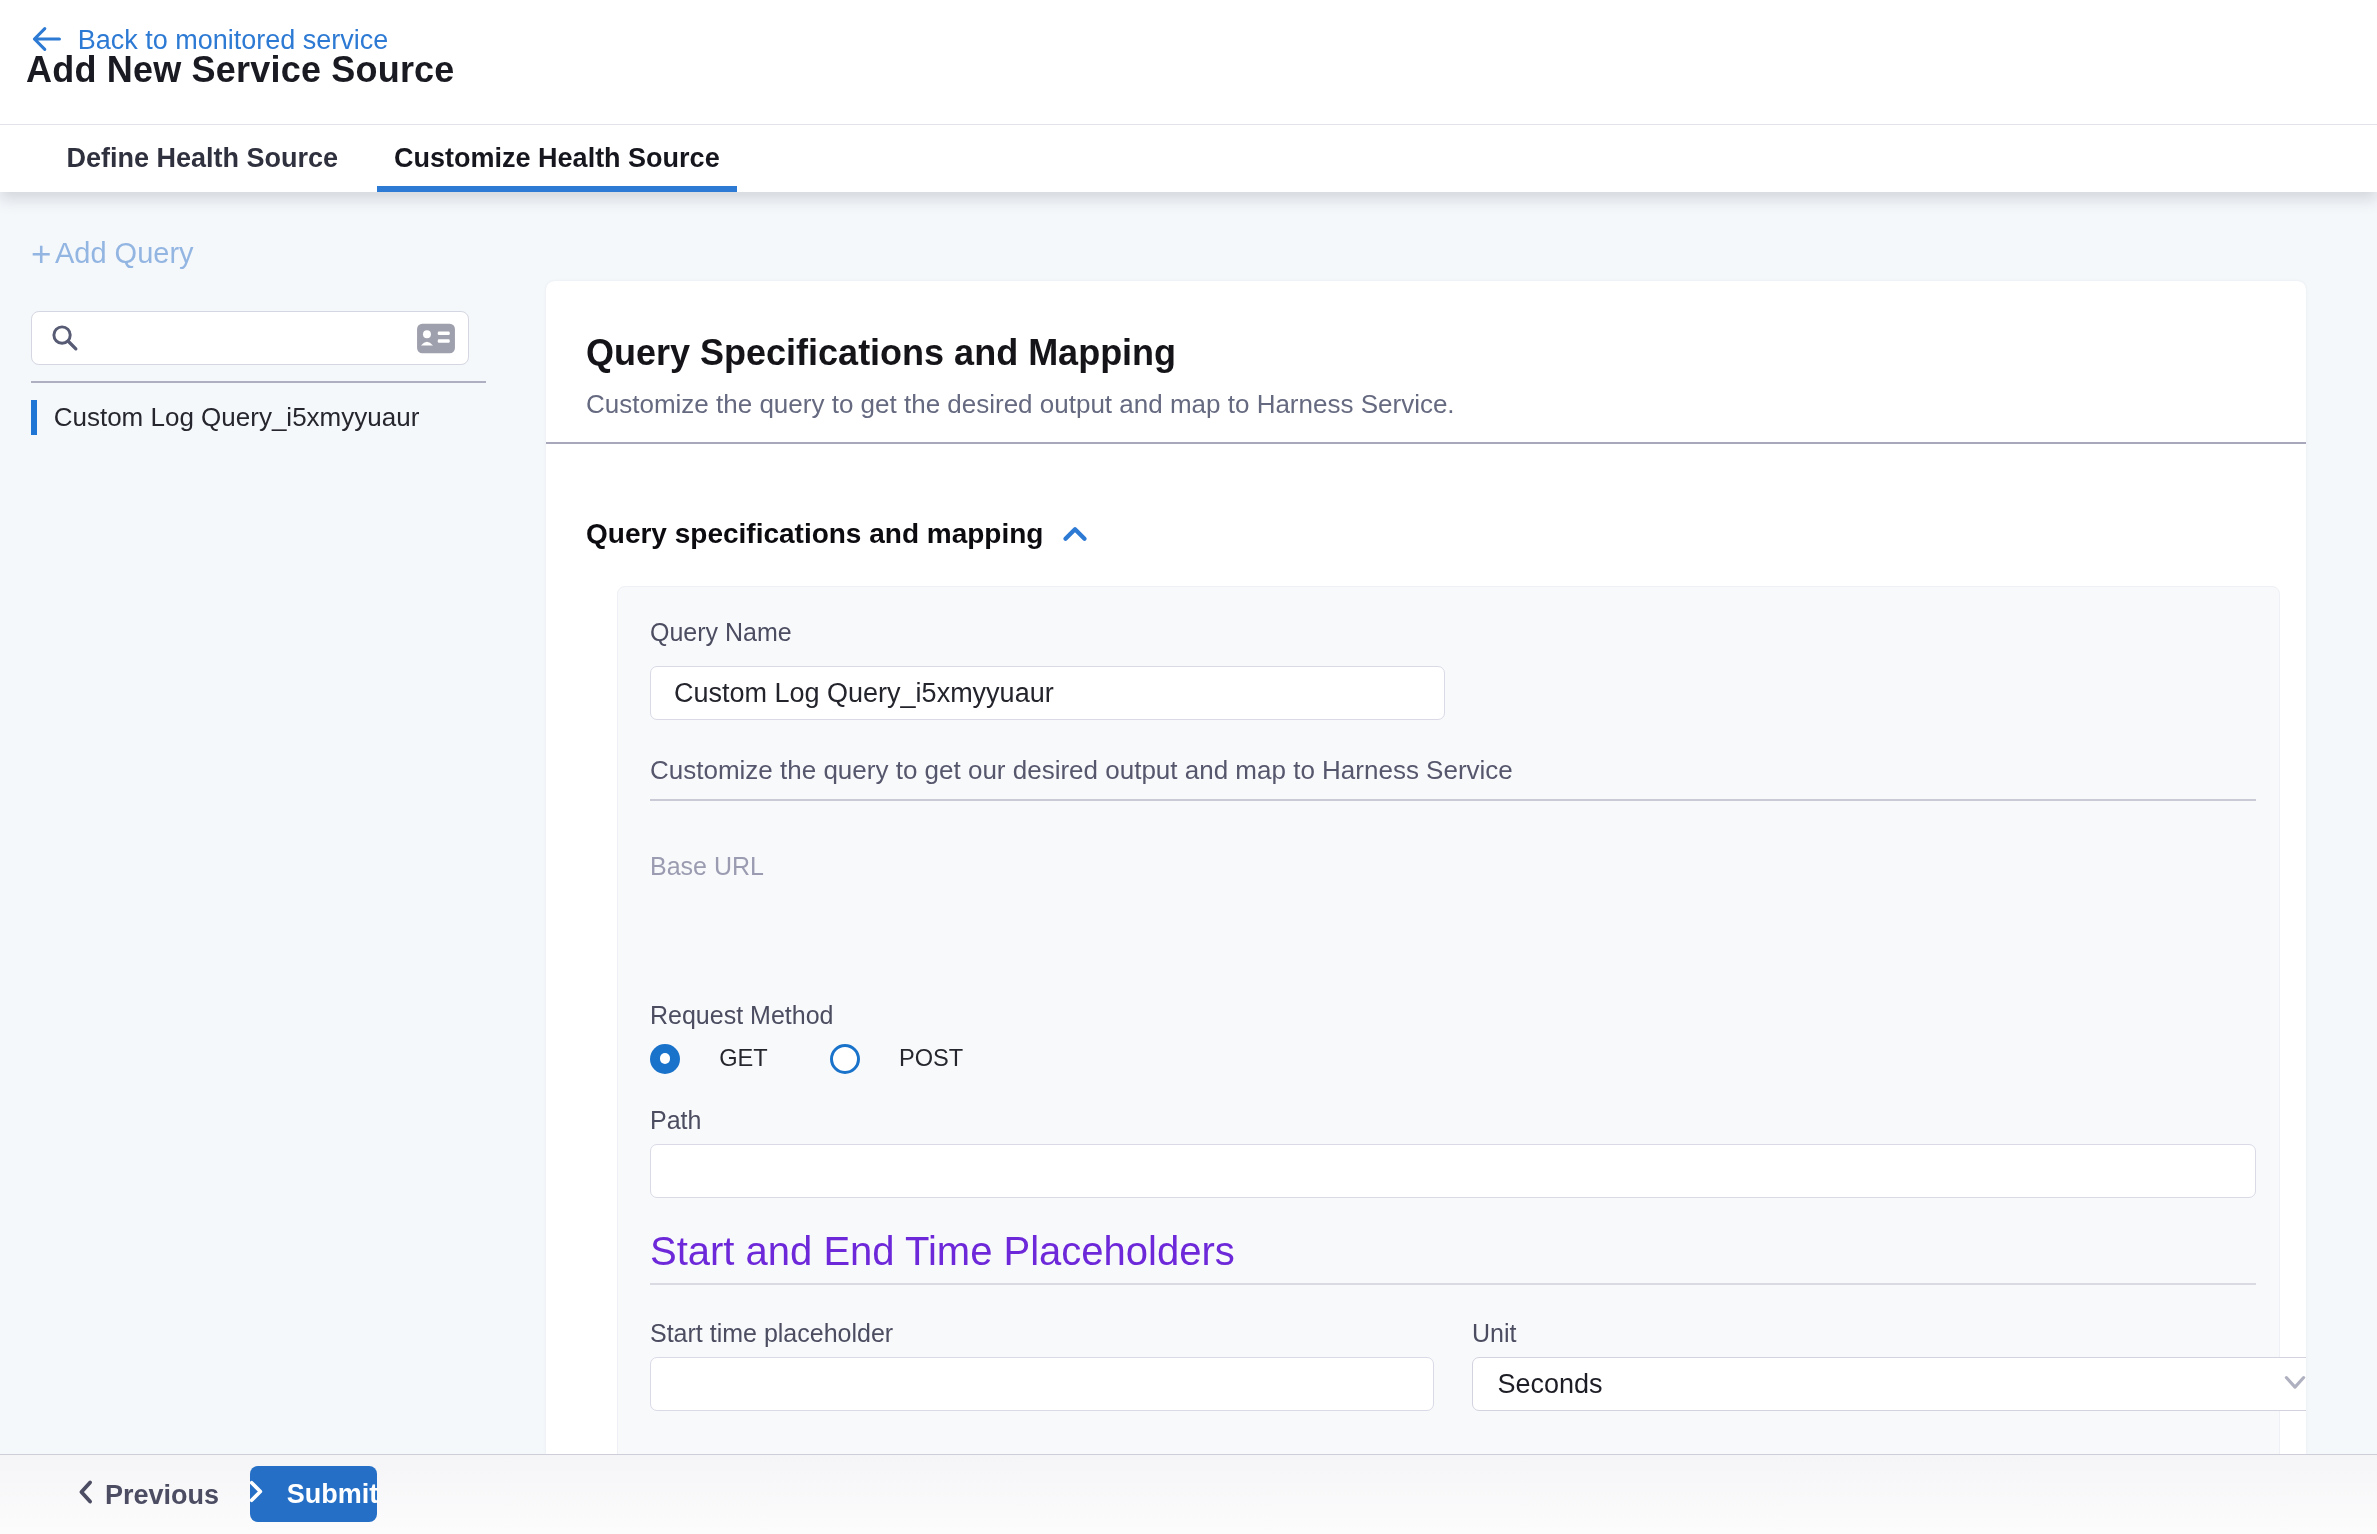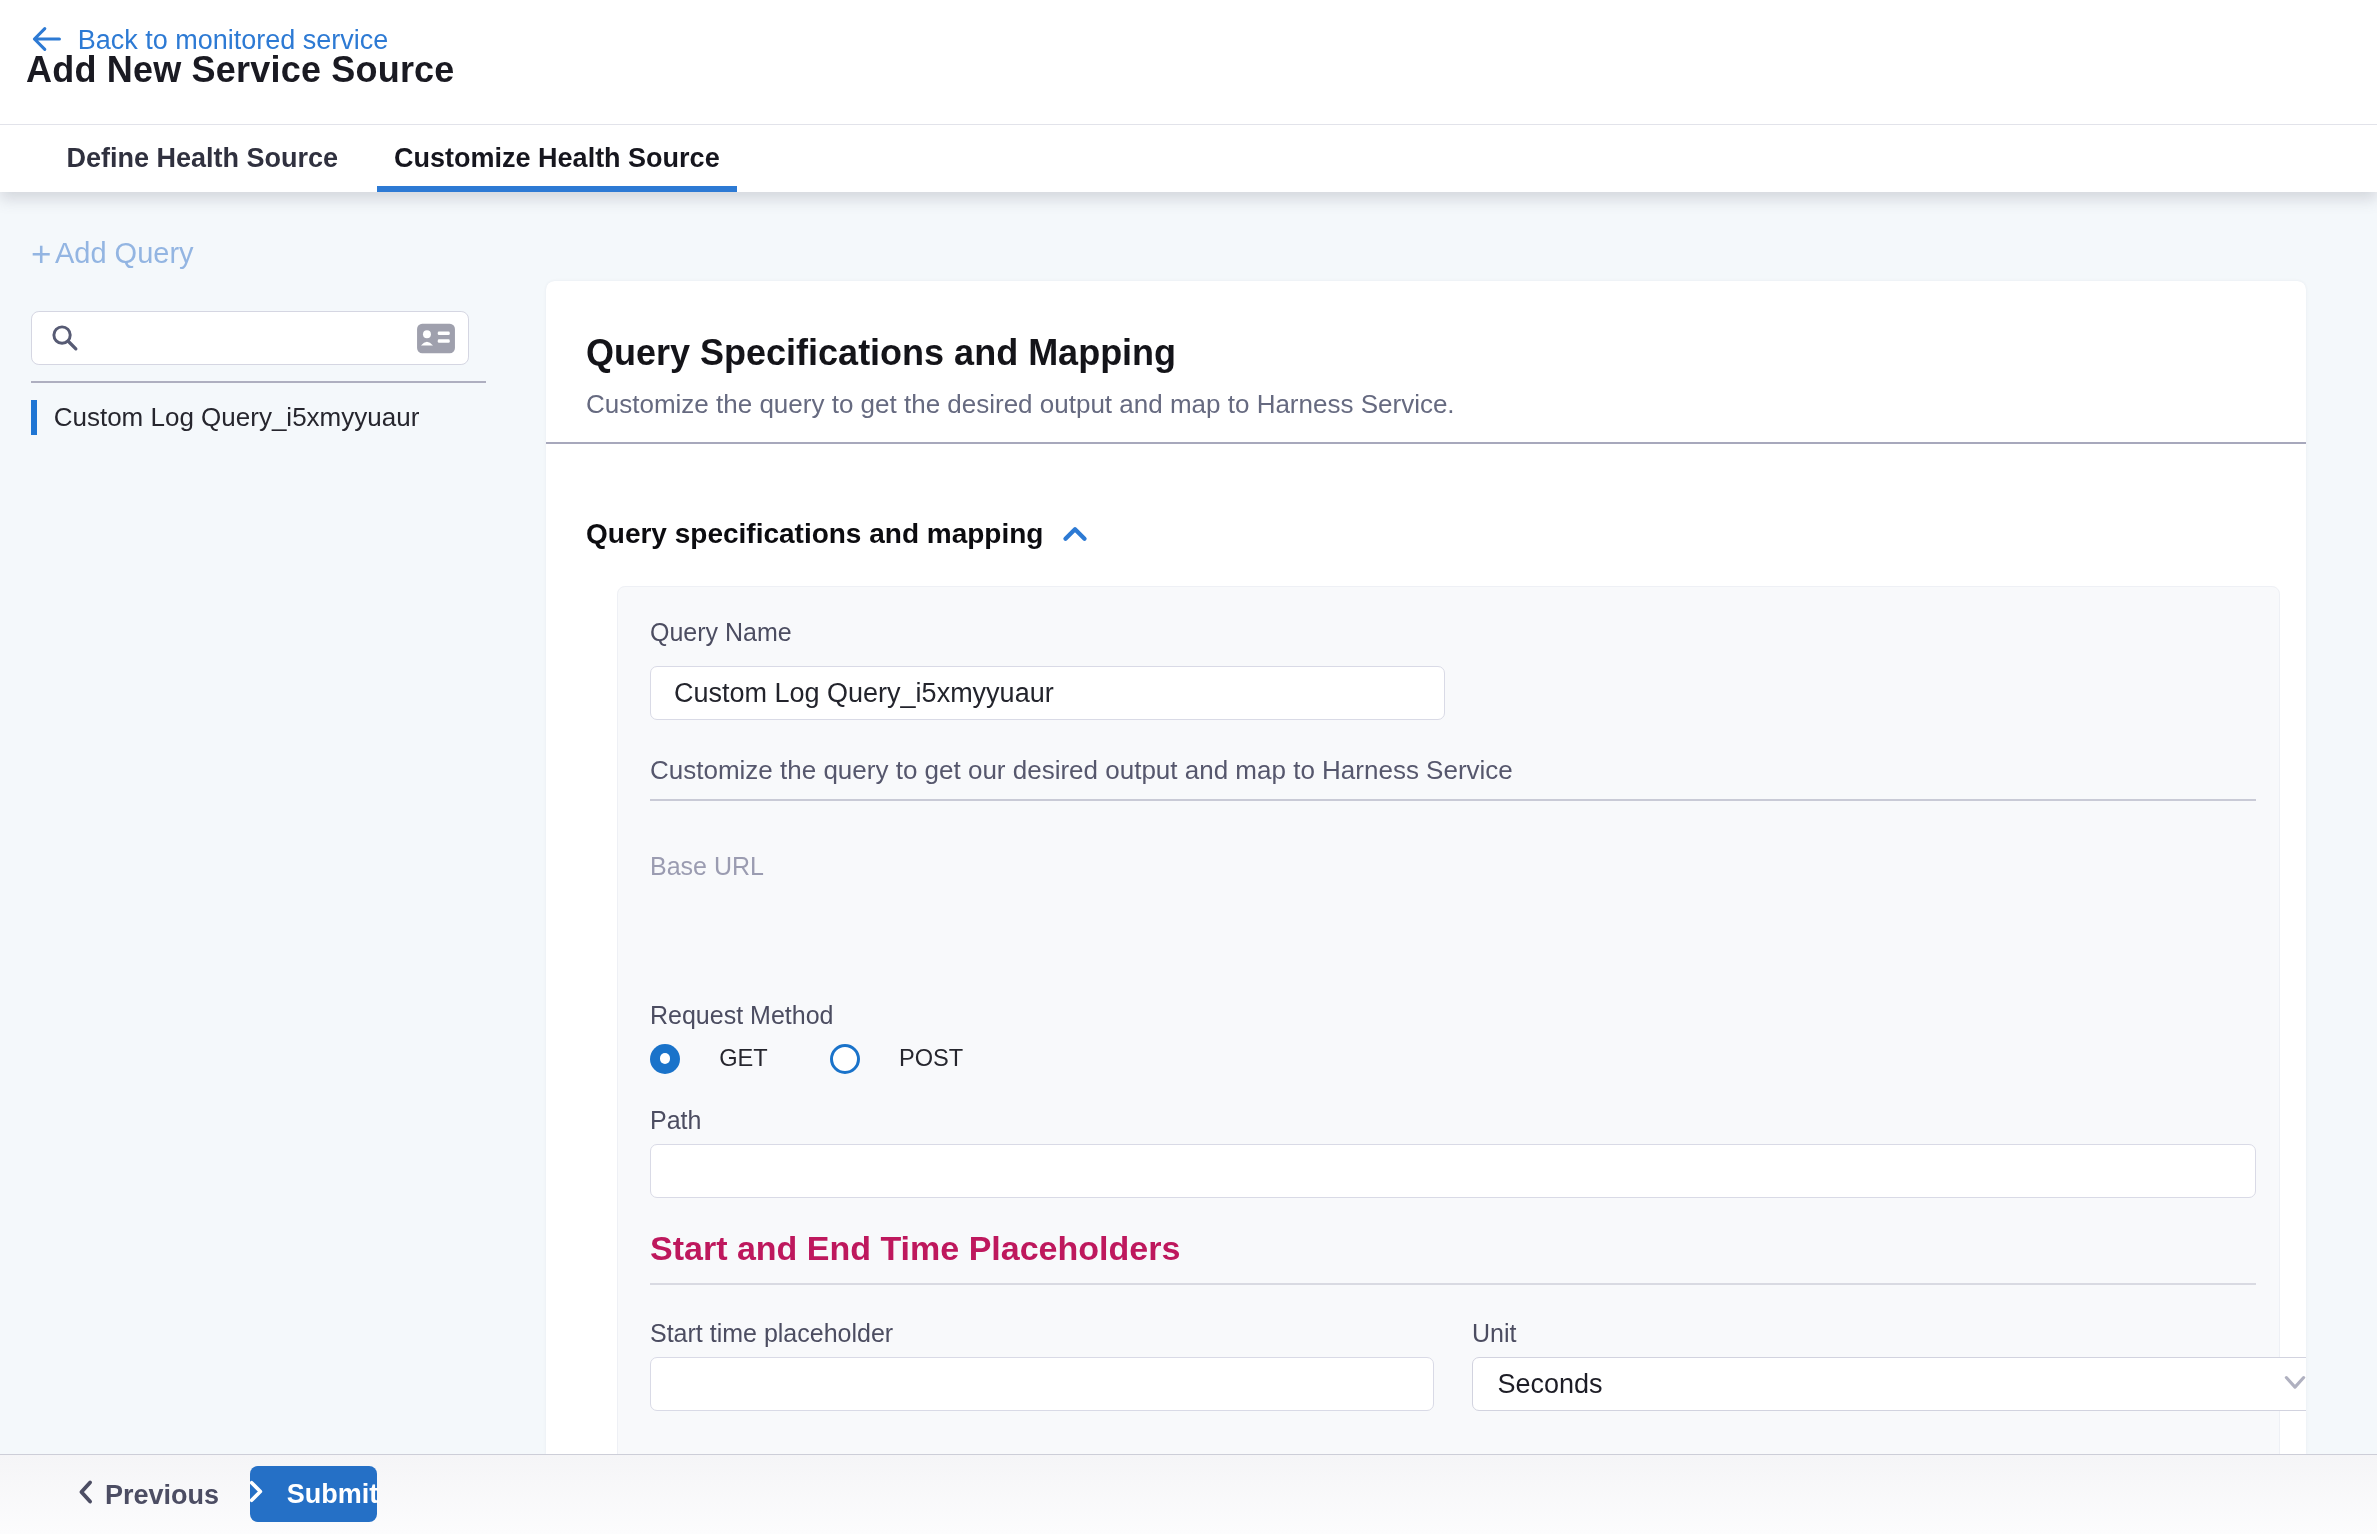--- a/index.html
+++ b/index.html
@@ -57,21 +57,21 @@
   .helper-text { position:absolute; left:32px; top:168px; font-size:26px; color:#56576d; }
   .inner-div { position:absolute; left:32px; width:1606px; height:1.7px; }
   .inner-div.d1 { top:212px; background:#c9cad6; }
   .inner-div.d2 { top:696px; background:#d9dae2; }
   .radio-row { position:absolute; left:32px; top:455px; height:33px; display:flex; align-items:center;gap:27px; }
   .radio { width:30px; height:30px; border-radius:50%; flex:0 0 auto; cursor:pointer; }
   .radio.on { background:#1a73ca; position:relative; }
   .radio.on::after { content:""; position:absolute; left:9.6px; top:9.6px; width:10.5px; height:10.5px; border-radius:50%; background:#ffffff; }
   .radio.off { background:#ffffff; border:3.5px solid #1a73ca; }
   .radio-label { font-size:23.6px; color:#26262e; margin-left:12.2px; margin-right:35px; cursor:pointer; }
-  .big-heading { position:absolute; left:32px; top:642px; font-size:34px; font-weight:700; color:#be185d; }
+  .big-heading { position:absolute; left:32px; top:642px; font-size:40px; font-weight:400; color:#6d28d9; }
   .select { position:absolute; top:770px; height:54px; background:#ffffff; border:1.7px solid #d2d3df; border-radius:7px; cursor:pointer; }
   .select .sel-text { position:absolute; left:24.4px; top:10.5px; font-size:27px; color:#1d1d26; }
   .select .sel-caret { position:absolute; right:19px; top:15.7px; }
 
   
   .footer { position:absolute; left:0; top:1454px; width:2377px; height:80px; border-top:1.7px solid #cdced8;
             background:linear-gradient(180deg,#f5f5f7 0%,#fcfcfd 100%); z-index:6; }
   .prev-btn { position:absolute; left:77px; top:12.2px; height:56px; display:flex; align-items:center; gap:10.5px; color:#4c4d63; font-size:27px; font-weight:600; cursor:pointer; }
   .submit-btn { position:absolute; left:250px; top:11.3px; width:127px; height:56px; background:#2570c6; border:none; border-radius:7.9px;
                 color:#ffffff; font-size:27px; font-weight:600; display:flex; align-items:center; justify-content:center; gap:24px; cursor:pointer; font-family:inherit; }

